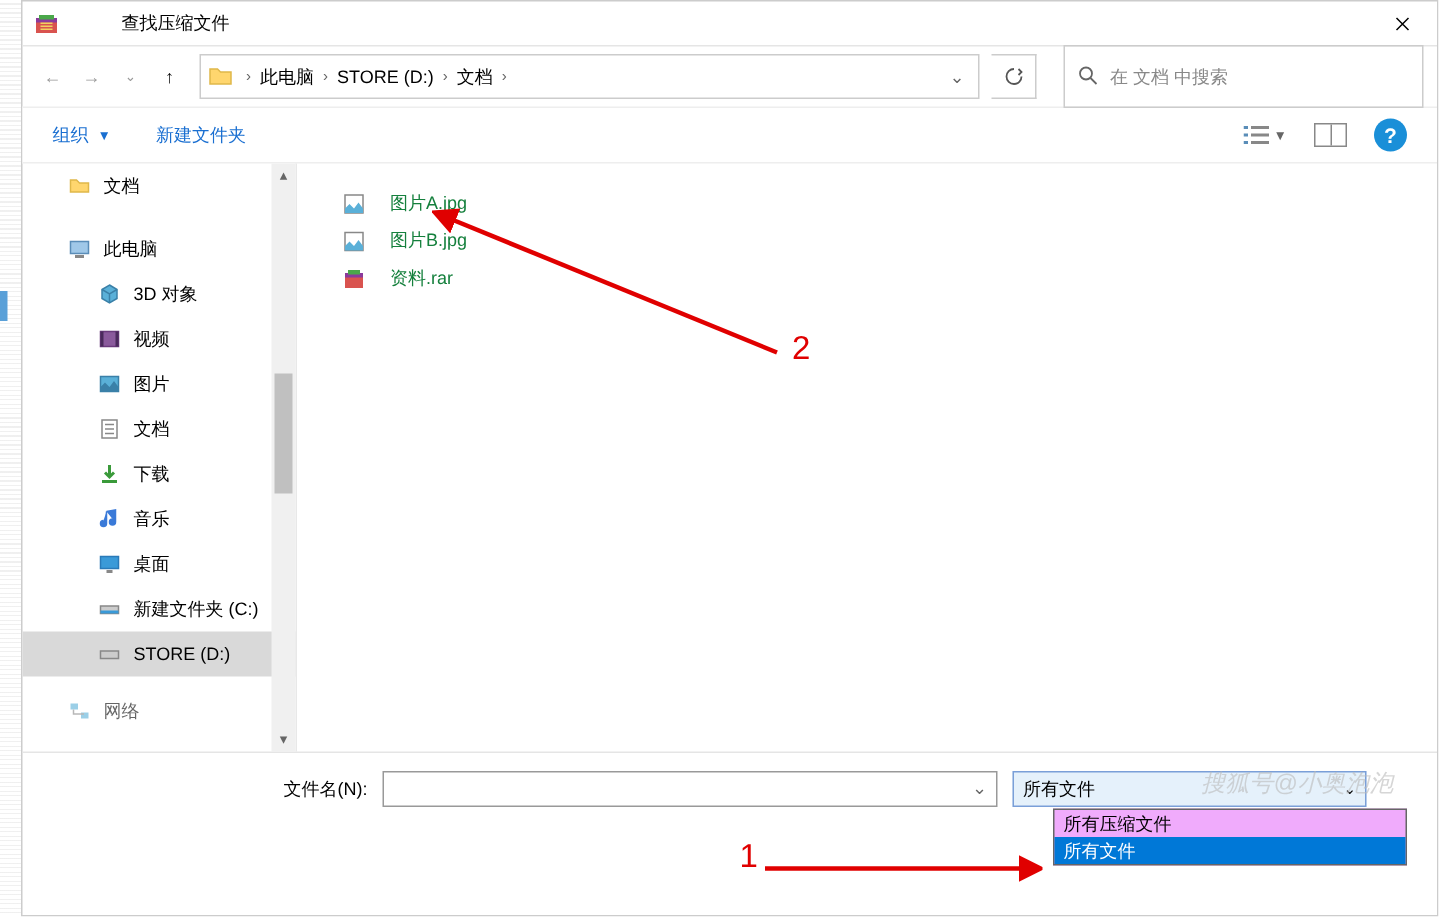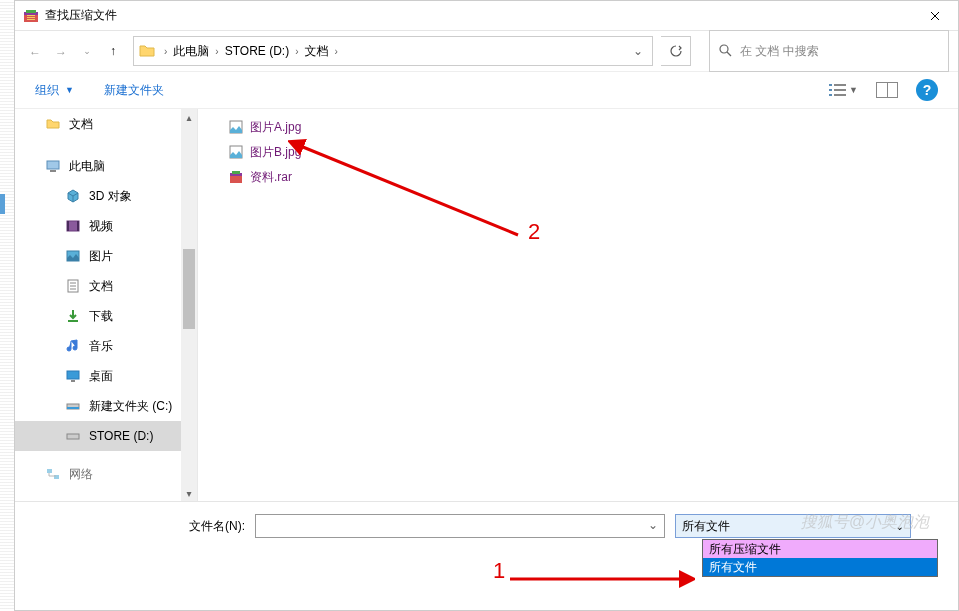--- a/index.html
+++ b/index.html
@@ -2,21 +2,21 @@
 <html><head>
 <meta charset="utf-8">
 <style>
 * { box-sizing: border-box; margin: 0; padding: 0; font-family: "Microsoft YaHei", "Segoe UI", sans-serif; font-size: 12px; }
 body { background: #fff; width: 959px; height: 611px; position: relative; overflow: hidden; }
 
 .dialog { position: absolute; left: 14px; top: 0; width: 945px; height: 611px; background: #fff; border: 1px solid #ccc; }
 
 .titlebar { height: 30px; display: flex; align-items: center; padding: 0 0 0 8px; border-bottom: 1px solid #e5e5e5; }
 .titlebar .app-icon { width: 16px; height: 16px; margin-right: 6px; }
-.titlebar .title { flex: 1; color: #000; }
+.titlebar .title { flex: 1; color: #000; margin-left: 36px; }
 .titlebar .close-btn { width: 46px; height: 30px; display: flex; align-items: center; justify-content: center; color: #000; font-size: 14px; }
 
 .navbar { height: 40px; display: flex; align-items: center; padding: 0 8px; gap: 2px; }
 .nav-btn { width: 24px; height: 24px; display: flex; align-items: center; justify-content: center; color: #999; }
 .nav-btn.enabled { color: #000; }
 .addr-bar { flex: 1; max-width: 520px; height: 30px; border: 1px solid #ccc; display: flex; align-items: center; padding: 0 4px; margin: 0 6px; background: #fff; }
 .folder-ico { width: 18px; height: 18px; margin-right: 4px; }
 .bc-sep { color: #666; padding: 0 4px; font-size: 10px; }
 .bc-item { color: #000; padding: 0 2px; }
 .addr-chev { width: 20px; text-align: center; color: #666; margin-left: auto; }
@@ -35,21 +35,21 @@
 .body-area { display: flex; height: 392px; }
 .sidebar { width: 183px; border-right: 1px solid #e8e8e8; overflow-y: hidden; position: relative; }
 .tree-item { height: 30px; display: flex; align-items: center; padding-left: 30px; gap: 8px; color: #000; }
 .tree-item.sub { padding-left: 50px; }
 .tree-item.selected { background: #d9d9d9; }
 .side-scroll { position: absolute; right: 0; top: 0; bottom: 0; width: 16px; background: #f0f0f0; }
 .side-scroll-up, .side-scroll-down { height: 16px; display: flex; align-items: center; justify-content: center; color: #666; font-size: 10px; }
 .side-thumb { position: absolute; left: 2px; top: 140px; width: 12px; height: 80px; background: #c0c0c0; }
 
 .file-pane { flex: 1; padding: 10px 30px; position: relative; }
-.file-item { height: 25px; display: flex; align-items: flex-start; gap: 6px; color: #701a75; }
+.file-item { height: 25px; display: flex; align-items: flex-end; gap: 16px; color: #15803d; }
 .file-ico { width: 16px; height: 16px; flex-shrink: 0; }
 
 .bottom-panel { border-top: 1px solid #e5e5e5; padding: 12px 20px 0 20px; height: 135px; position: relative; }
 .filename-row { display: flex; align-items: center; gap: 10px; }
 .filename-label { width: 210px; text-align: right; color: #000; }
 .filename-input { width: 410px; height: 24px; border: 1px solid #999; padding: 0 4px; position: relative; }
 .filename-input .chev { position: absolute; right: 6px; top: 3px; color: #666; }
 .type-combo { width: 236px; height: 24px; border: 1px solid #7a9fd8; background: #e5f1fb; padding: 0 6px; display: flex; align-items: center; justify-content: space-between; }
 .dropdown-list { position: absolute; right: 20px; top: 37px; width: 236px; border: 1px solid #666; background: #f0abfc; }
 .dd-item { height: 18px; padding: 0 6px; display: flex; align-items: center; color: #000; }

